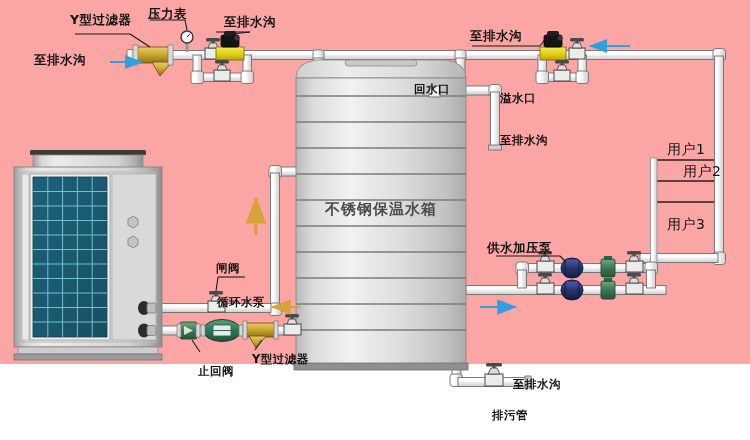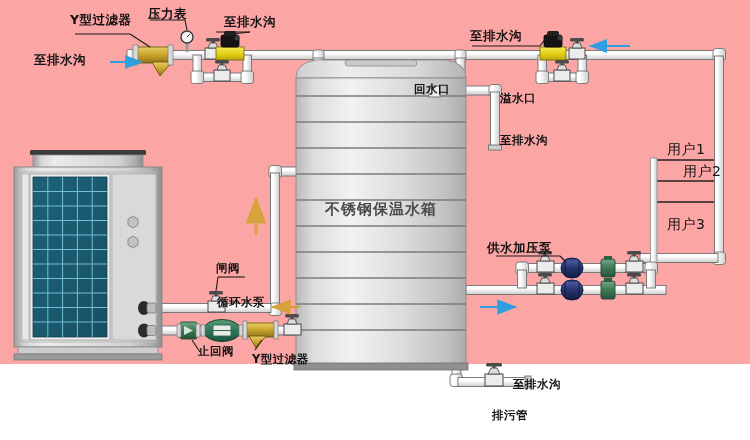--- a/index.html
+++ b/index.html
@@ -431,20 +431,20 @@
   <div class="lbl sm" style="left:500px;top:133px;">至排水沟</div>
 
   <div class="lbl usr" style="left:667px;top:141px;">用户1</div>
   <div class="lbl usr" style="left:667px;top:163px;margin-left:16px;">用户2</div>
   <div class="lbl usr" style="left:667px;top:184px;margin-top:32px;">用户3</div>
 
   <div class="tanktext" style="left:325px;top:200px;">不锈钢保温水箱</div>
 
   <div class="lbl sm" style="left:216px;top:261px;">闸阀</div>
   <div class="lbl sm" style="left:217px;top:295px;">循环水泵</div>
-  <div class="lbl sm" style="left:198px;top:344px;">止回阀</div>
+  <div class="lbl sm" style="left:198px;top:364px;">止回阀</div>
   <div class="lbl sm" style="left:252px;top:352px;">Y型过滤器</div>
 
   <div class="lbl" style="left:487px;top:240px;text-align:right;">供水加压泵</div>
   <div class="lbl sm" style="left:513px;top:377px;">至排水沟</div>
   <div class="lbl sm" style="left:452px;top:408px;margin-left:40px;">排污管</div>
 
 </div>
 
 </body></html>

